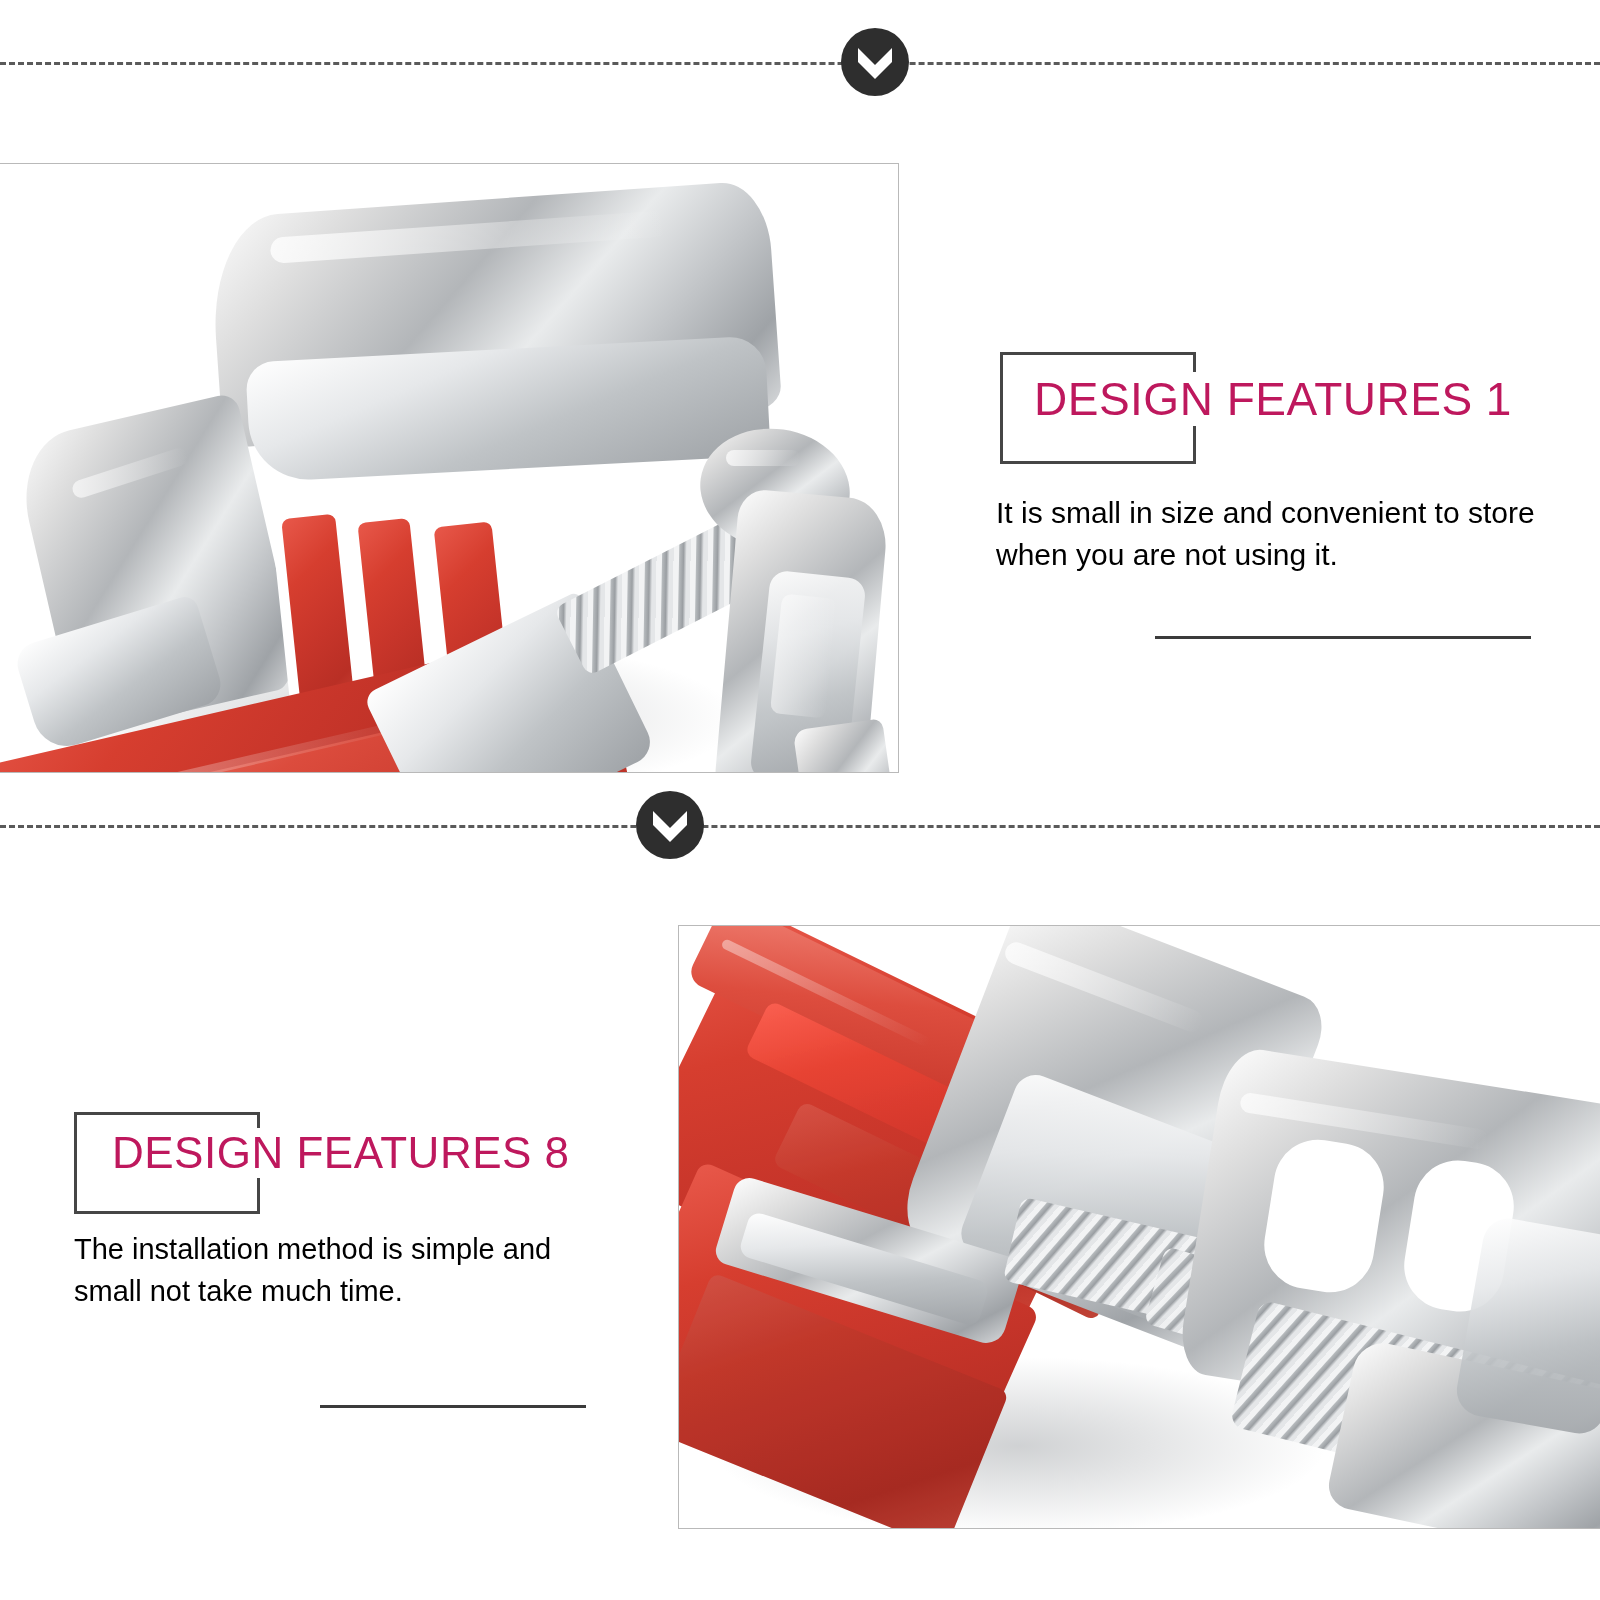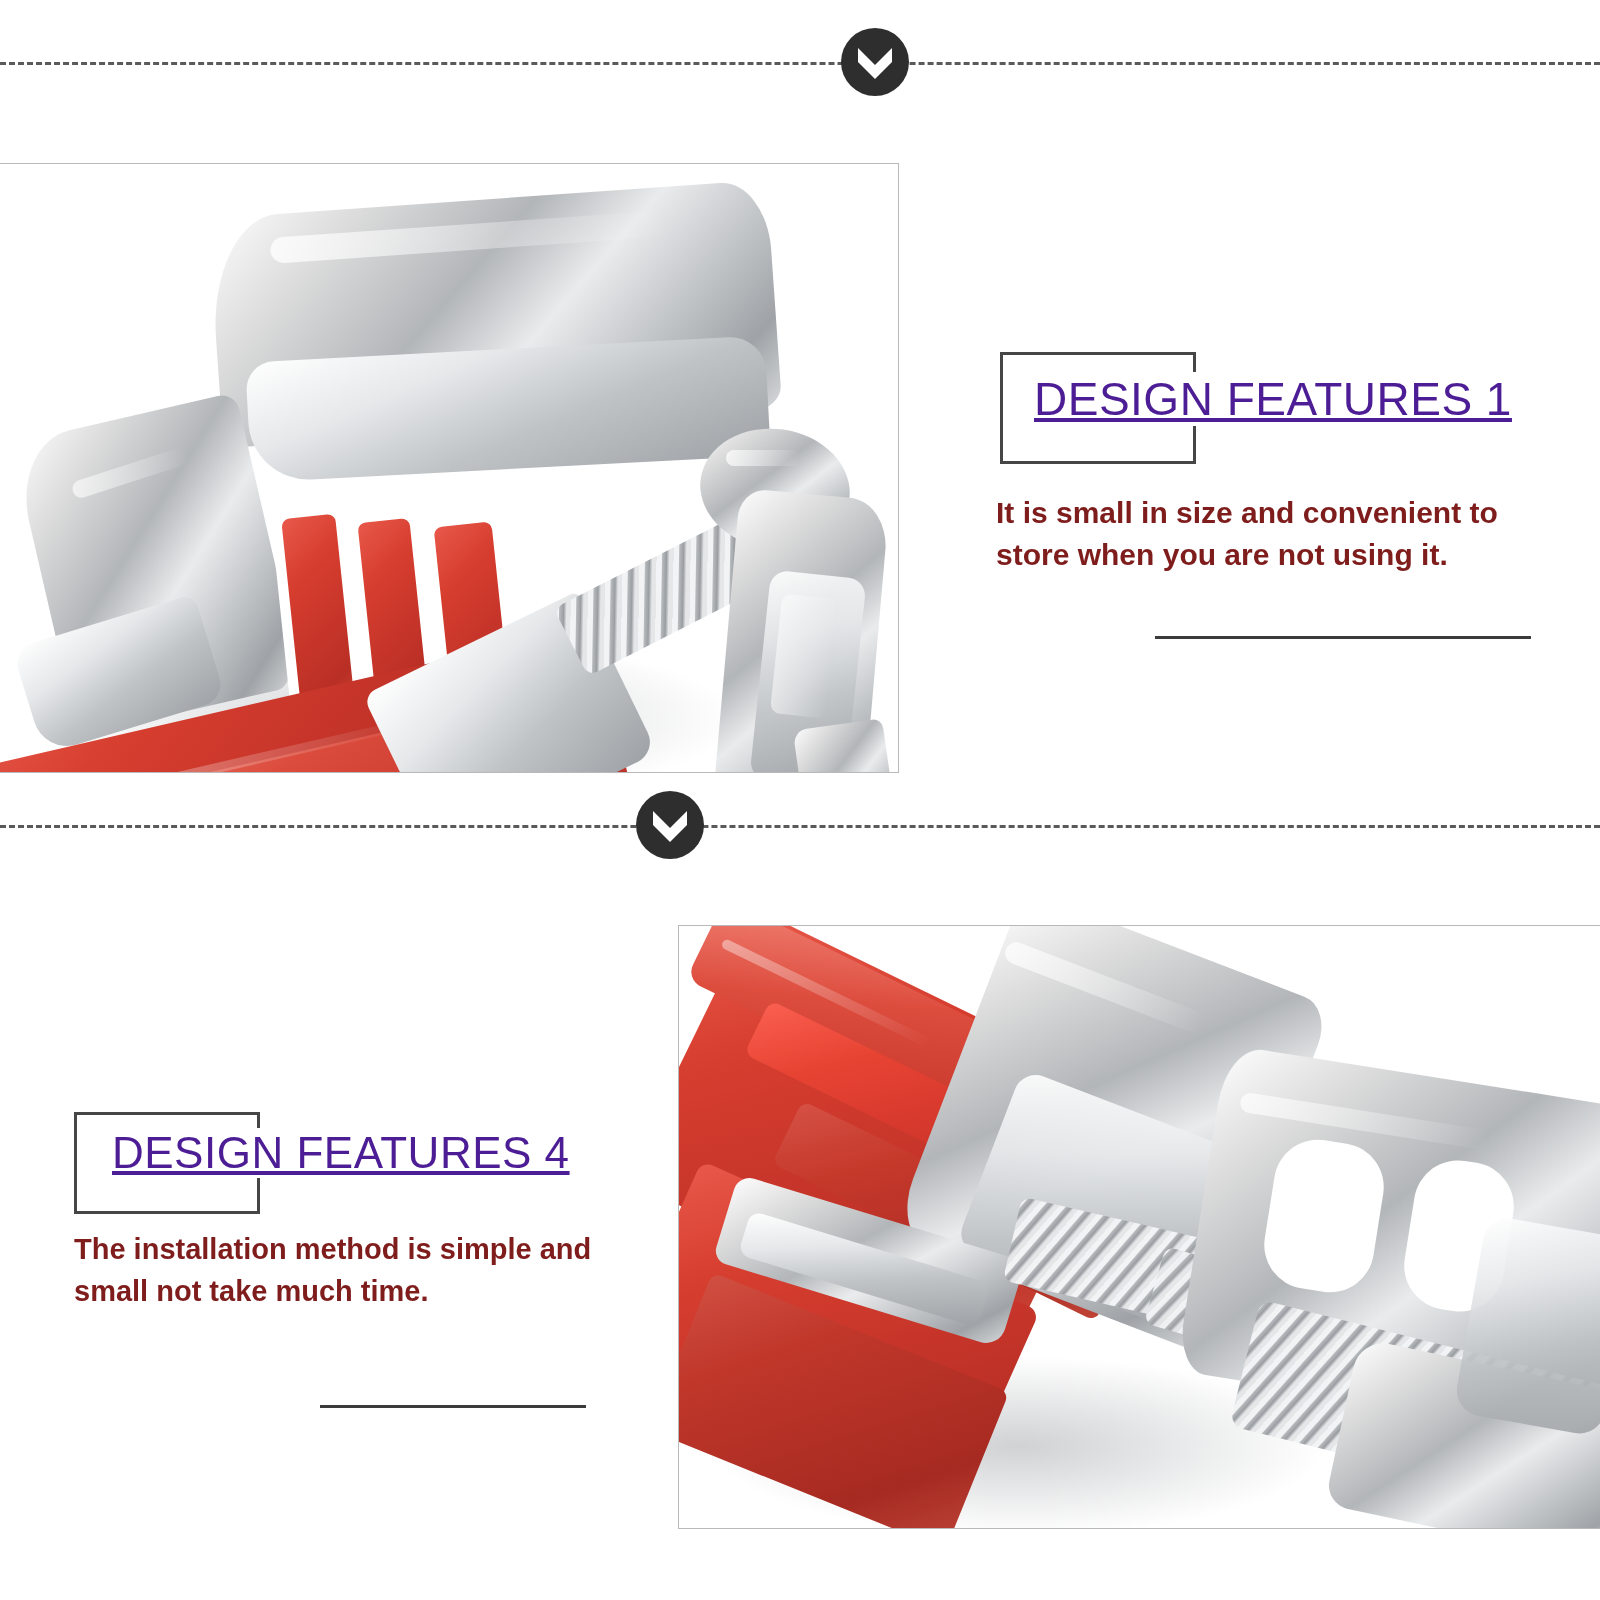--- a/index.html
+++ b/index.html
@@ -103,31 +103,30 @@
   
   .feature-block { position: absolute; }
   .title-frame {
     position: absolute;
     box-sizing: border-box;
     border: 3px solid #464646;
   }
   .feature-title {
     position: absolute;
     white-space: nowrap;
-    color: #4c1d95;
+    color: #be185d;
     font-weight: 400;
     letter-spacing: 0.5px;
     background: #ffffff;
     padding: 0 6px;
-    text-decoration: underline;
   }
   .feature-desc {
     position: absolute;
-    color: #7f1d1d;
-    font-weight: 700;
+    color: #000000;
+    font-weight: 400;
   }
   .feature-rule {
     position: absolute;
     height: 0;
     border-top: 3px solid #3b3b3b;
   }
 </style>
 </head>
 <body>
 
@@ -219,21 +218,21 @@
       <span>
         <svg width="40" height="34" viewBox="0 0 40 34" aria-hidden="true">
           <polygon points="3,3 20,20 37,3 37,17 20,34 3,17" fill="#ffffff"></polygon>
         </svg>
       </span>
     </div>
   </div>
 
   <div class="feature-block" style="left:0; top:0;">
     <div class="title-frame" style="left:74px; top:1112px; width:186px; height:102px;"></div>
-    <div class="feature-title" style="left:106px; top:1128px; font-size:44px;">DESIGN FEATURES 4</div>
+    <div class="feature-title" style="left:106px; top:1128px; font-size:44px;">DESIGN FEATURES 8</div>
     <div class="feature-desc" style="left:74px; top:1228px; width:520px; font-size:29px; line-height:42px;">The installation method is simple and small not take much time.</div>
     <div class="feature-rule" style="left:320px; top:1405px; width:266px;"></div>
   </div>
 
   <div class="photo-panel" style="left:678px; top:925px; width:923px; height:604px;">
     <div class="scene">
       <div class="shadow-soft" style="left:30px; top:430px; width:620px; height:180px;"></div>
 
       <div class="plastic-red" style="left:-10px; top:60px; width:420px; height:300px;
            border-radius:22px 14px 10px 18px; transform:rotate(26deg);"></div>

